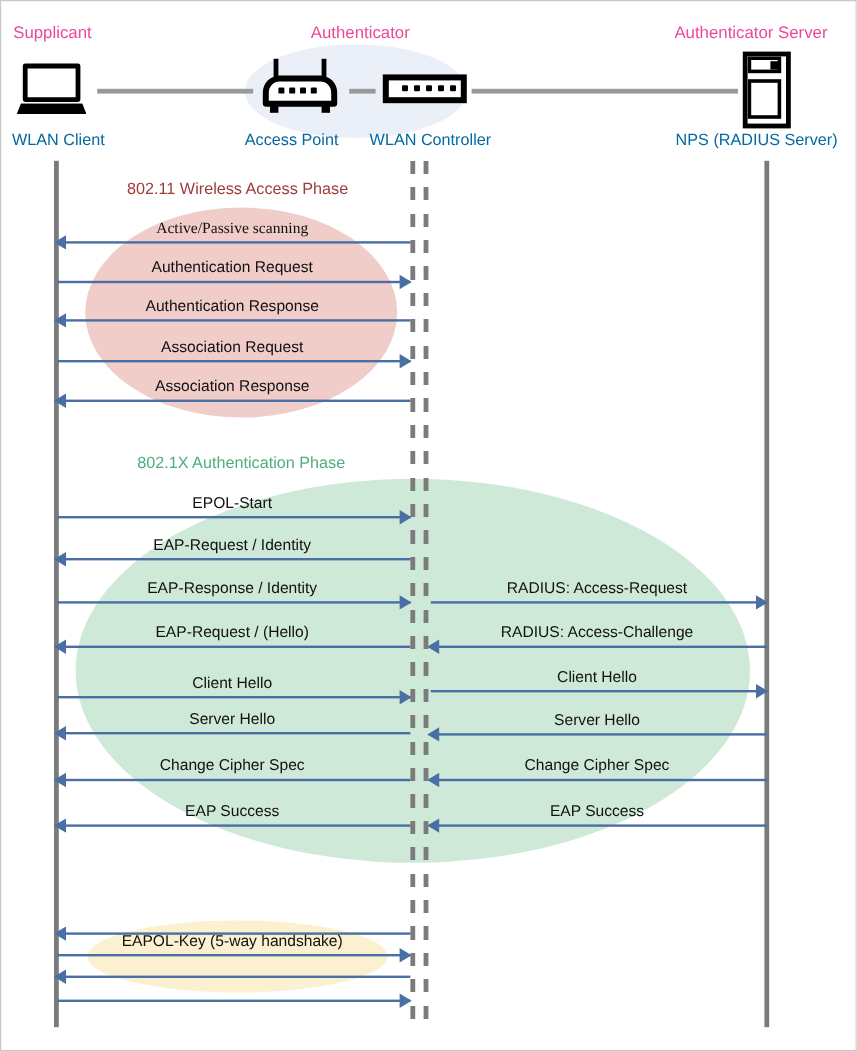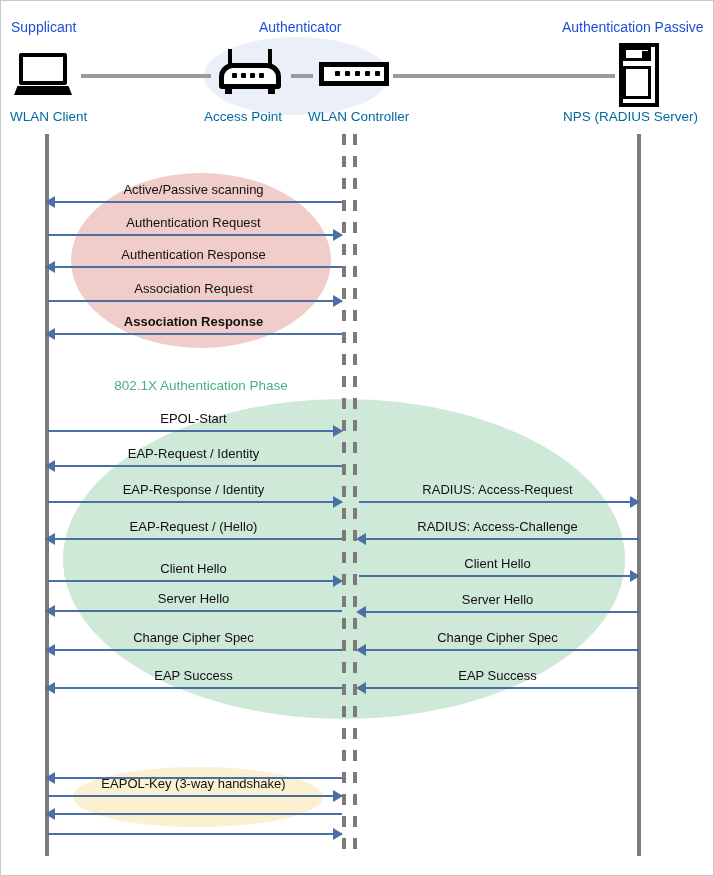--- a/index.html
+++ b/index.html
@@ -7,21 +7,21 @@
   #canvas{
     position:relative;
     width:714px;height:876px;
     background:#ffffff;
     overflow:hidden;
     border:1px solid #c9c9c9;
     box-sizing:border-box;
   }
   
   .role-title{
-    position:absolute;font-size:14px;color:#1d4ed8;white-space:nowrap;
+    position:absolute;font-size:14px;color:#ec4899;white-space:nowrap;
   }
   .node-label{
     position:absolute;font-size:13.5px;color:#0369a1;white-space:nowrap;
   }
   .auth-blob{
     position:absolute;border-radius:50%;
     background:#e8ecf7;opacity:.85;
   }
   .wire{position:absolute;background:#9a9a9a;height:4px;}
   
@@ -72,21 +72,21 @@
 </style>
 </head>
 <body>
 
 <div id="canvas">
 
   <div class="auth-blob" style="left:203px;top:36px;width:185px;height:78px;"></div>
 
   <div class="role-title" style="left:10px;top:18px;">Supplicant</div>
   <div class="role-title" style="left:258px;top:18px;">Authenticator</div>
-  <div class="role-title" style="left:561px;top:18px;">Authentication Passive</div>
+  <div class="role-title" style="left:561px;top:18px;">Authenticator Server</div>
 
   <div class="wire" style="left:80px;top:73px;width:130px;"></div>
   <div class="wire" style="left:290px;top:73px;width:22px;"></div>
   <div class="wire" style="left:392px;top:73px;width:222px;"></div>
 
   <div class="icon" style="left:13px;top:52px;width:58px;height:42px;">
     <div class="lt-screen"></div>
       <div class="lt-base"></div>
   </div>
 
@@ -129,40 +129,41 @@
 
   <div class="blob" style="left:70px;top:172px;width:260px;height:175px;background:#f0cdc9;"></div>
   <div class="blob" style="left:62px;top:398px;width:562px;height:320px;background:#cfe9d8;"></div>
   <div class="blob" style="left:72px;top:766px;width:250px;height:60px;background:#fbf0cf;"></div>
 
   <div class="lifeline" style="left:44px;top:133px;height:722px;"></div>
   <div class="lifeline-dashed" style="left:341px;top:133px;height:722px;"></div>
   <div class="lifeline-dashed" style="left:352px;top:133px;height:722px;"></div>
   <div class="lifeline" style="left:636px;top:133px;height:722px;"></div>
 
+  <div class="phase-label" style="left:197px;top:147px;color:#9e3b3b;">802.11 Wireless Access Phase</div>
   <div class="phase-label" style="left:200px;top:375px;color:#4caf7d;">802.1X Authentication Phase</div>
   <div class="phase-label" style="left:190px;top:721px;color:#d9a06a;">
   </div>
 
   <div id="left-msgs">
       <div class="msg" style="left: 47px; top: 200px; width: 294px;"></div>
       <div class="head head-l" style="top: 195px; left: 44px;"></div>
-      <div class="msg-label" style="left: 192.5px; top: 181px;">Active/Passive scanning</div>
+      <div class="msg-label" style="left: 192.5px; top: 181px; font-family: Liberation Serif, serif;">Active/Passive scanning</div>
       <div class="msg" style="left: 47px; top: 233px; width: 294px;"></div>
       <div class="head head-r" style="top: 228px; left: 332px;"></div>
       <div class="msg-label" style="left: 192.5px; top: 214px;">Authentication Request</div>
       <div class="msg" style="left: 47px; top: 265px; width: 294px;"></div>
       <div class="head head-l" style="top: 260px; left: 44px;"></div>
       <div class="msg-label" style="left: 192.5px; top: 246px;">Authentication Response</div>
       <div class="msg" style="left: 47px; top: 299px; width: 294px;"></div>
       <div class="head head-r" style="top: 294px; left: 332px;"></div>
       <div class="msg-label" style="left: 192.5px; top: 280px;">Association Request</div>
       <div class="msg" style="left: 47px; top: 332px; width: 294px;"></div>
       <div class="head head-l" style="top: 327px; left: 44px;"></div>
-      <div class="msg-label" style="left: 192.5px; top: 313px; font-weight: bold;">Association Response</div>
+      <div class="msg-label" style="left: 192.5px; top: 313px;">Association Response</div>
       <div class="msg" style="left: 47px; top: 429px; width: 294px;"></div>
       <div class="head head-r" style="top: 424px; left: 332px;"></div>
       <div class="msg-label" style="left: 192.5px; top: 410px;">EPOL-Start</div>
       <div class="msg" style="left: 47px; top: 464px; width: 294px;"></div>
       <div class="head head-l" style="top: 459px; left: 44px;"></div>
       <div class="msg-label" style="left: 192.5px; top: 445px;">EAP-Request / Identity</div>
       <div class="msg" style="left: 47px; top: 500px; width: 294px;"></div>
       <div class="head head-r" style="top: 495px; left: 332px;"></div>
       <div class="msg-label" style="left: 192.5px; top: 481px;">EAP-Response / Identity</div>
       <div class="msg" style="left: 47px; top: 537px; width: 294px;"></div>
@@ -177,21 +178,21 @@
       <div class="msg" style="left: 47px; top: 648px; width: 294px;"></div>
       <div class="head head-l" style="top: 643px; left: 44px;"></div>
       <div class="msg-label" style="left: 192.5px; top: 629px;">Change Cipher Spec</div>
       <div class="msg" style="left: 47px; top: 686px; width: 294px;"></div>
       <div class="head head-l" style="top: 681px; left: 44px;"></div>
       <div class="msg-label" style="left: 192.5px; top: 667px;">EAP Success</div>
       <div class="msg" style="left: 47px; top: 776px; width: 294px;"></div>
       <div class="head head-l" style="top: 771px; left: 44px;"></div>
       <div class="msg" style="left: 47px; top: 794px; width: 294px;"></div>
       <div class="head head-r" style="top: 789px; left: 332px;"></div>
-      <div class="msg-label" style="left: 192.5px; top: 775px;">EAPOL-Key (3-way handshake)</div>
+      <div class="msg-label" style="left: 192.5px; top: 775px;">EAPOL-Key (5-way handshake)</div>
       <div class="msg" style="left: 47px; top: 812px; width: 294px;"></div>
       <div class="head head-l" style="top: 807px; left: 44px;"></div>
       <div class="msg" style="left: 47px; top: 832px; width: 294px;"></div>
       <div class="head head-r" style="top: 827px; left: 332px;"></div>
     </div>
 
   <div id="right-msgs">
       <div class="msg" style="left: 358px; top: 500px; width: 280px;"></div>
       <div class="head head-r" style="top: 495px; left: 629px;"></div>
       <div class="msg-label" style="left: 496.5px; top: 481px;">RADIUS: Access-Request</div>

